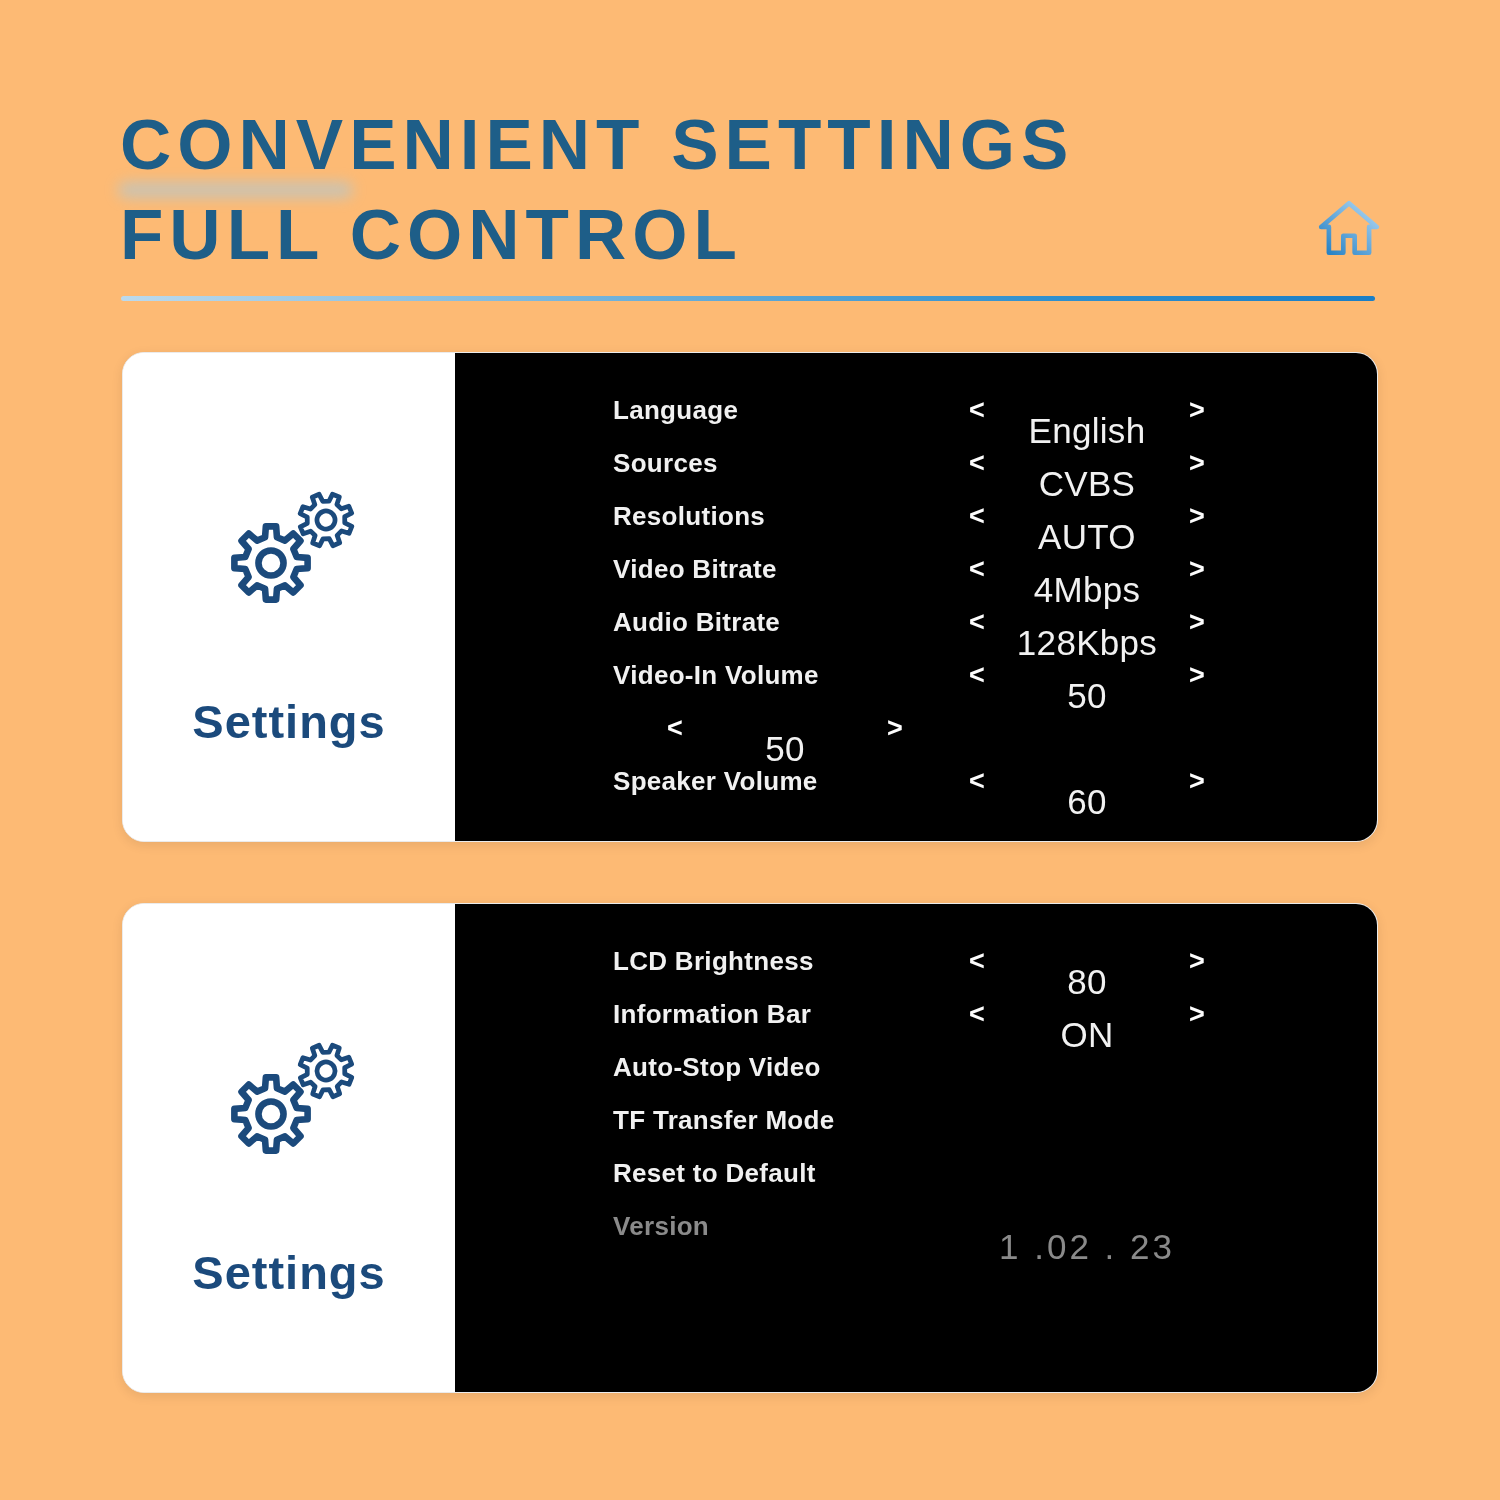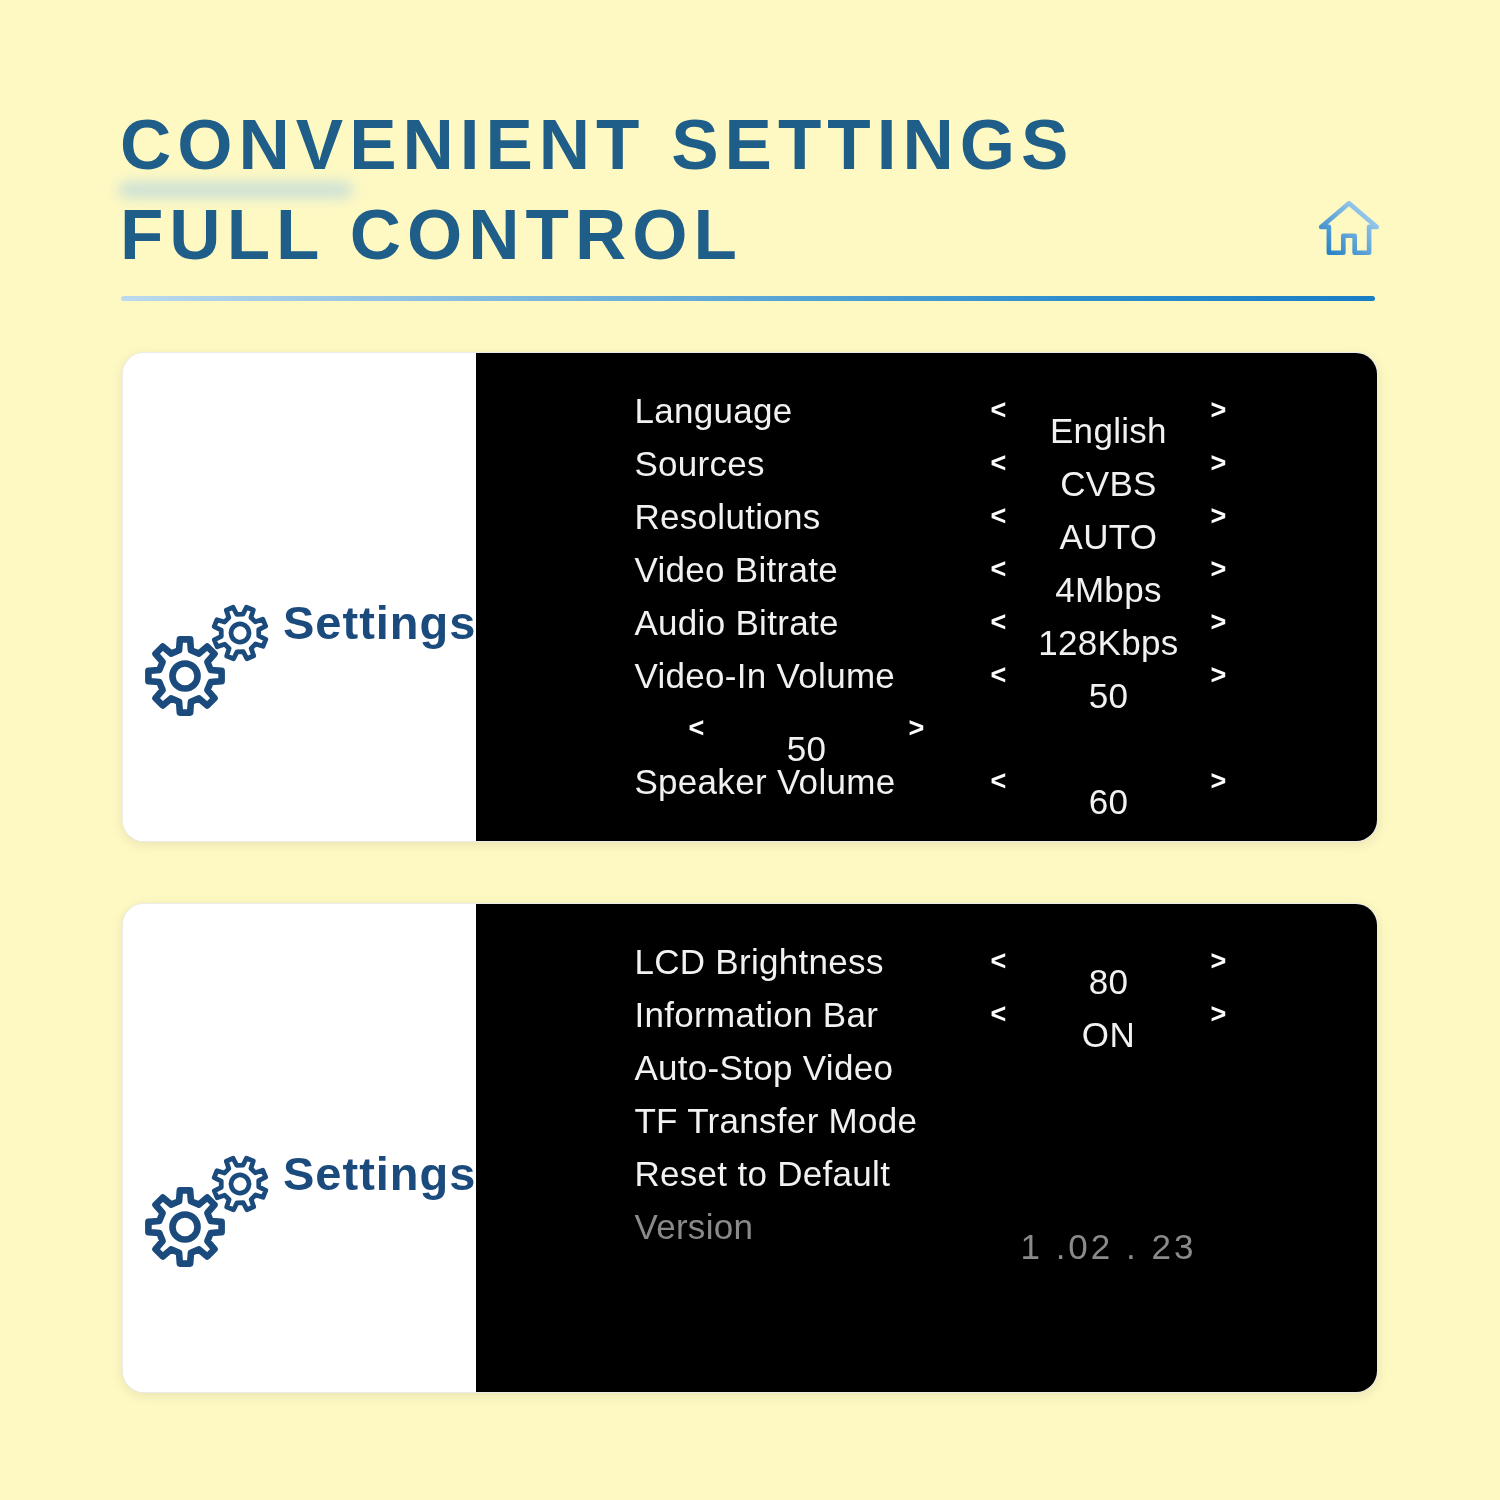--- a/index.html
+++ b/index.html
@@ -1,19 +1,19 @@
 <!DOCTYPE html>
 <html><head>
 <meta charset="utf-8">
 <style>
   * { margin:0; padding:0; box-sizing:border-box; }
   html,body { background:#ffffff; }
   .page {
     position:relative; width:1500px; height:1500px;
-    background:#fef9c3; overflow:hidden;
+    background:#fdba74; overflow:hidden;
     font-family:"Liberation Sans", sans-serif;
   }
 
   
   .title {
     position:absolute; left:120px; top:100px;
     font-size:71px; line-height:90px; font-weight:bold;
     letter-spacing:6px; color:#1e5e88; white-space:nowrap; z-index:2;
   }
   .title-glow {
@@ -31,35 +31,36 @@
   .card {
     position:absolute; left:122px; width:1256px; height:490px;
     background:#ffffff; border:1px solid #ebebeb; border-radius:22px;
     box-shadow:0 3px 12px rgba(0,0,0,.09);
     display:flex; overflow:hidden;
   }
   .card.p1 { top:352px; }
   .card.p2 { top:903px; }
 
   .card-left {
-    flex:0 0 332px; display:flex; flex-direction:row; align-items:center;
+    flex:0 0 332px; display:flex; flex-direction:column; align-items:center;
     background:#ffffff;
+    gap:29px;
   }
   .gears { width:160px; height:140px; margin-top:122px; }
   .card-label {
     margin-top:50px; font-size:47px; font-weight:bold;
     color:#1b4a7c; letter-spacing:1px;
   }
 
   .screen {
     flex:1; background:#000000; color:#f1f1f1;
     padding:31px 0 0 158px; display:flex; flex-direction:column;
   }
   .row { height:53px; display:flex; align-items:center; white-space:nowrap; }
-  .lbl { flex:0 0 302px; font-size:35px; letter-spacing:.3px; }
+  .lbl { flex:0 0 302px; font-size:26px; letter-spacing:.3px;font-weight:bold; }
   .arw { flex:0 0 44px; margin-left:40px; text-align:center; font-size:27px; font-weight:bold; color:#fdfdfd; }
   .arw.r { margin-left:0; }
   .val { flex:0 0 176px; text-align:center; font-size:35px; letter-spacing:.3px;margin-top:41px; }
   .row.muted .lbl, .row.muted .val { color:#8a8a8a; }
   .row.muted .val { letter-spacing:3px; }
 </style>
 </head>
 <body>
 
 <svg width="0" height="0" style="position:absolute">

